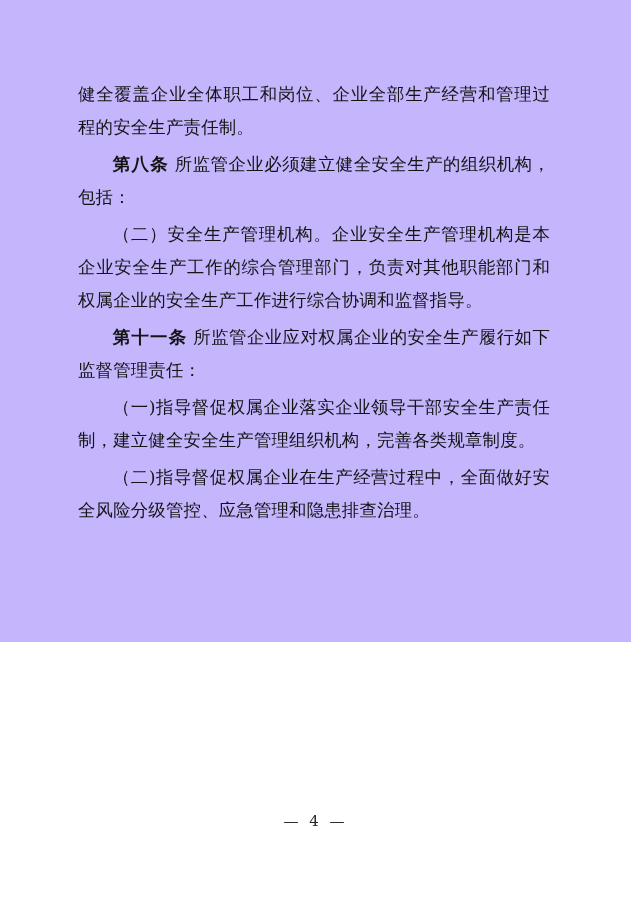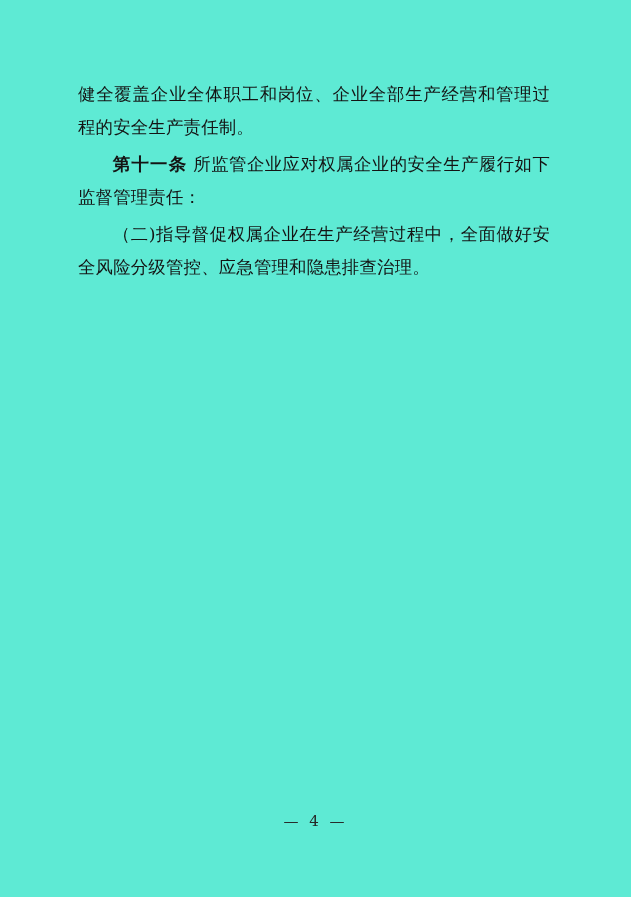--- a/index.html
+++ b/index.html
@@ -13,22 +13,22 @@
     font-family: "DejaVu Serif", "Liberation Serif", serif;
     color: #1a1a1a;
     position: relative;
     overflow: hidden;
   }
   .page {
     position: absolute;
     left: 0;
     top: 0;
     width: 631px;
-    height: 897px;
-    background: #5eead4;
+    height: 642px;
+    background: #c4b5fd;
   }
   .content {
     position: absolute;
     left: 78px;
     top: 78px;
     width: 472px;
   }
   p.para {
     margin: 0 0 4px 0;
     font-size: 17.4px;
@@ -60,30 +60,40 @@
 </head>
 <body>
 
 <div class="page">
   <div class="content">
 
     <p class="para">
       <span>健全覆盖企业全体职工和岗位、企业全部生产经营和管理过程的安全生产责任制。</span>
     </p>
 
+    <p class="para indent">
+      <span class="bold-label">第八条</span>
+      <span>所监管企业必须建立健全安全生产的组织机构，包括：</span>
+    </p>
 
 
+    <p class="para indent">
+      <span>（二）安全生产管理机构。企业安全生产管理机构是本企业安全生产工作的综合管理部门，负责对其他职能部门和权属企业的安全生产工作进行综合协调和监督指导。</span>
+    </p>
 
 
 
     <p class="para indent">
       <span class="bold-label">第十一条</span>
       <span>所监管企业应对权属企业的安全生产履行如下监督管理责任：</span>
     </p>
 
+    <p class="para indent">
+      <span>（一)指导督促权属企业落实企业领导干部安全生产责任制，建立健全安全生产管理组织机构，完善各类规章制度。</span>
+    </p>
 
     <p class="para indent">
       <span>（二)指导督促权属企业在生产经营过程中，全面做好安全风险分级管控、应急管理和隐患排查治理。</span>
     </p>
 
   </div>
 
   <div class="footer">— 4 —</div>
 </div>
 

